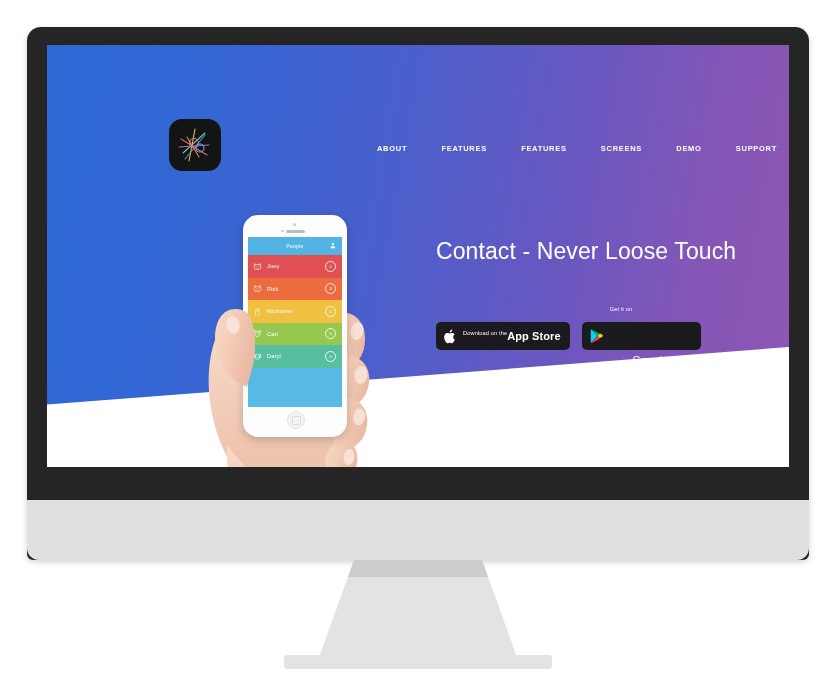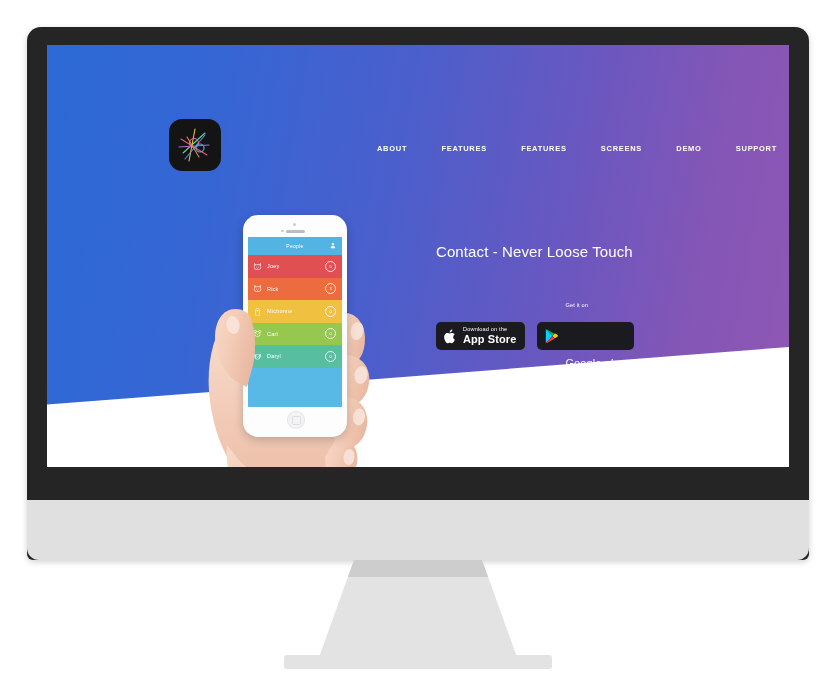--- a/index.html
+++ b/index.html
@@ -62,32 +62,32 @@
     display:flex;align-items:center;justify-content:space-between;
   }
   .nav span{
     color:#ffffff;font-size:7.5px;font-weight:bold;letter-spacing:.7px;
     white-space:nowrap;cursor:pointer;
   }
 
   
   .headline{
     position:absolute;left:389px;top:192px;width:330px;
-    color:#ffffff;font-size:15px;line-height:29px;font-weight:400;
+    color:#ffffff;font-size:23px;line-height:29px;font-weight:400;
     letter-spacing:.1px;
   }
   .headline div{white-space:nowrap;}
 
   
   .badges{position:absolute;left:389px;top:277px;display:flex;gap:12px;}
   .badge{
     background:#1b1b1f;border-radius:5px;height:28px;
     display:flex;align-items:center;padding:0 9px 0 7px;gap:6px;cursor:pointer;
   }
-  .badge .txt{display:flex;flex-direction:column;justify-content:center;line-height:1;}
+  .badge .txt{display:flex;justify-content:center;line-height:1;}
   .badge .small{color:#ffffff;font-size:5.6px;letter-spacing:.15px;margin-bottom:2px;}
   .badge .big{color:#ffffff;font-size:11px;font-weight:bold;letter-spacing:.1px;}
   .badge .big.goog{font-weight:400;font-size:11px;margin-top:48px;}
 
   
   .hand-wrap{position:absolute;left:118px;top:160px;width:230px;height:300px;}
 
   .phone{
     position:absolute;left:78px;top:10px;width:104px;height:222px;
     background:#fdfdfd;border-radius:15px;

